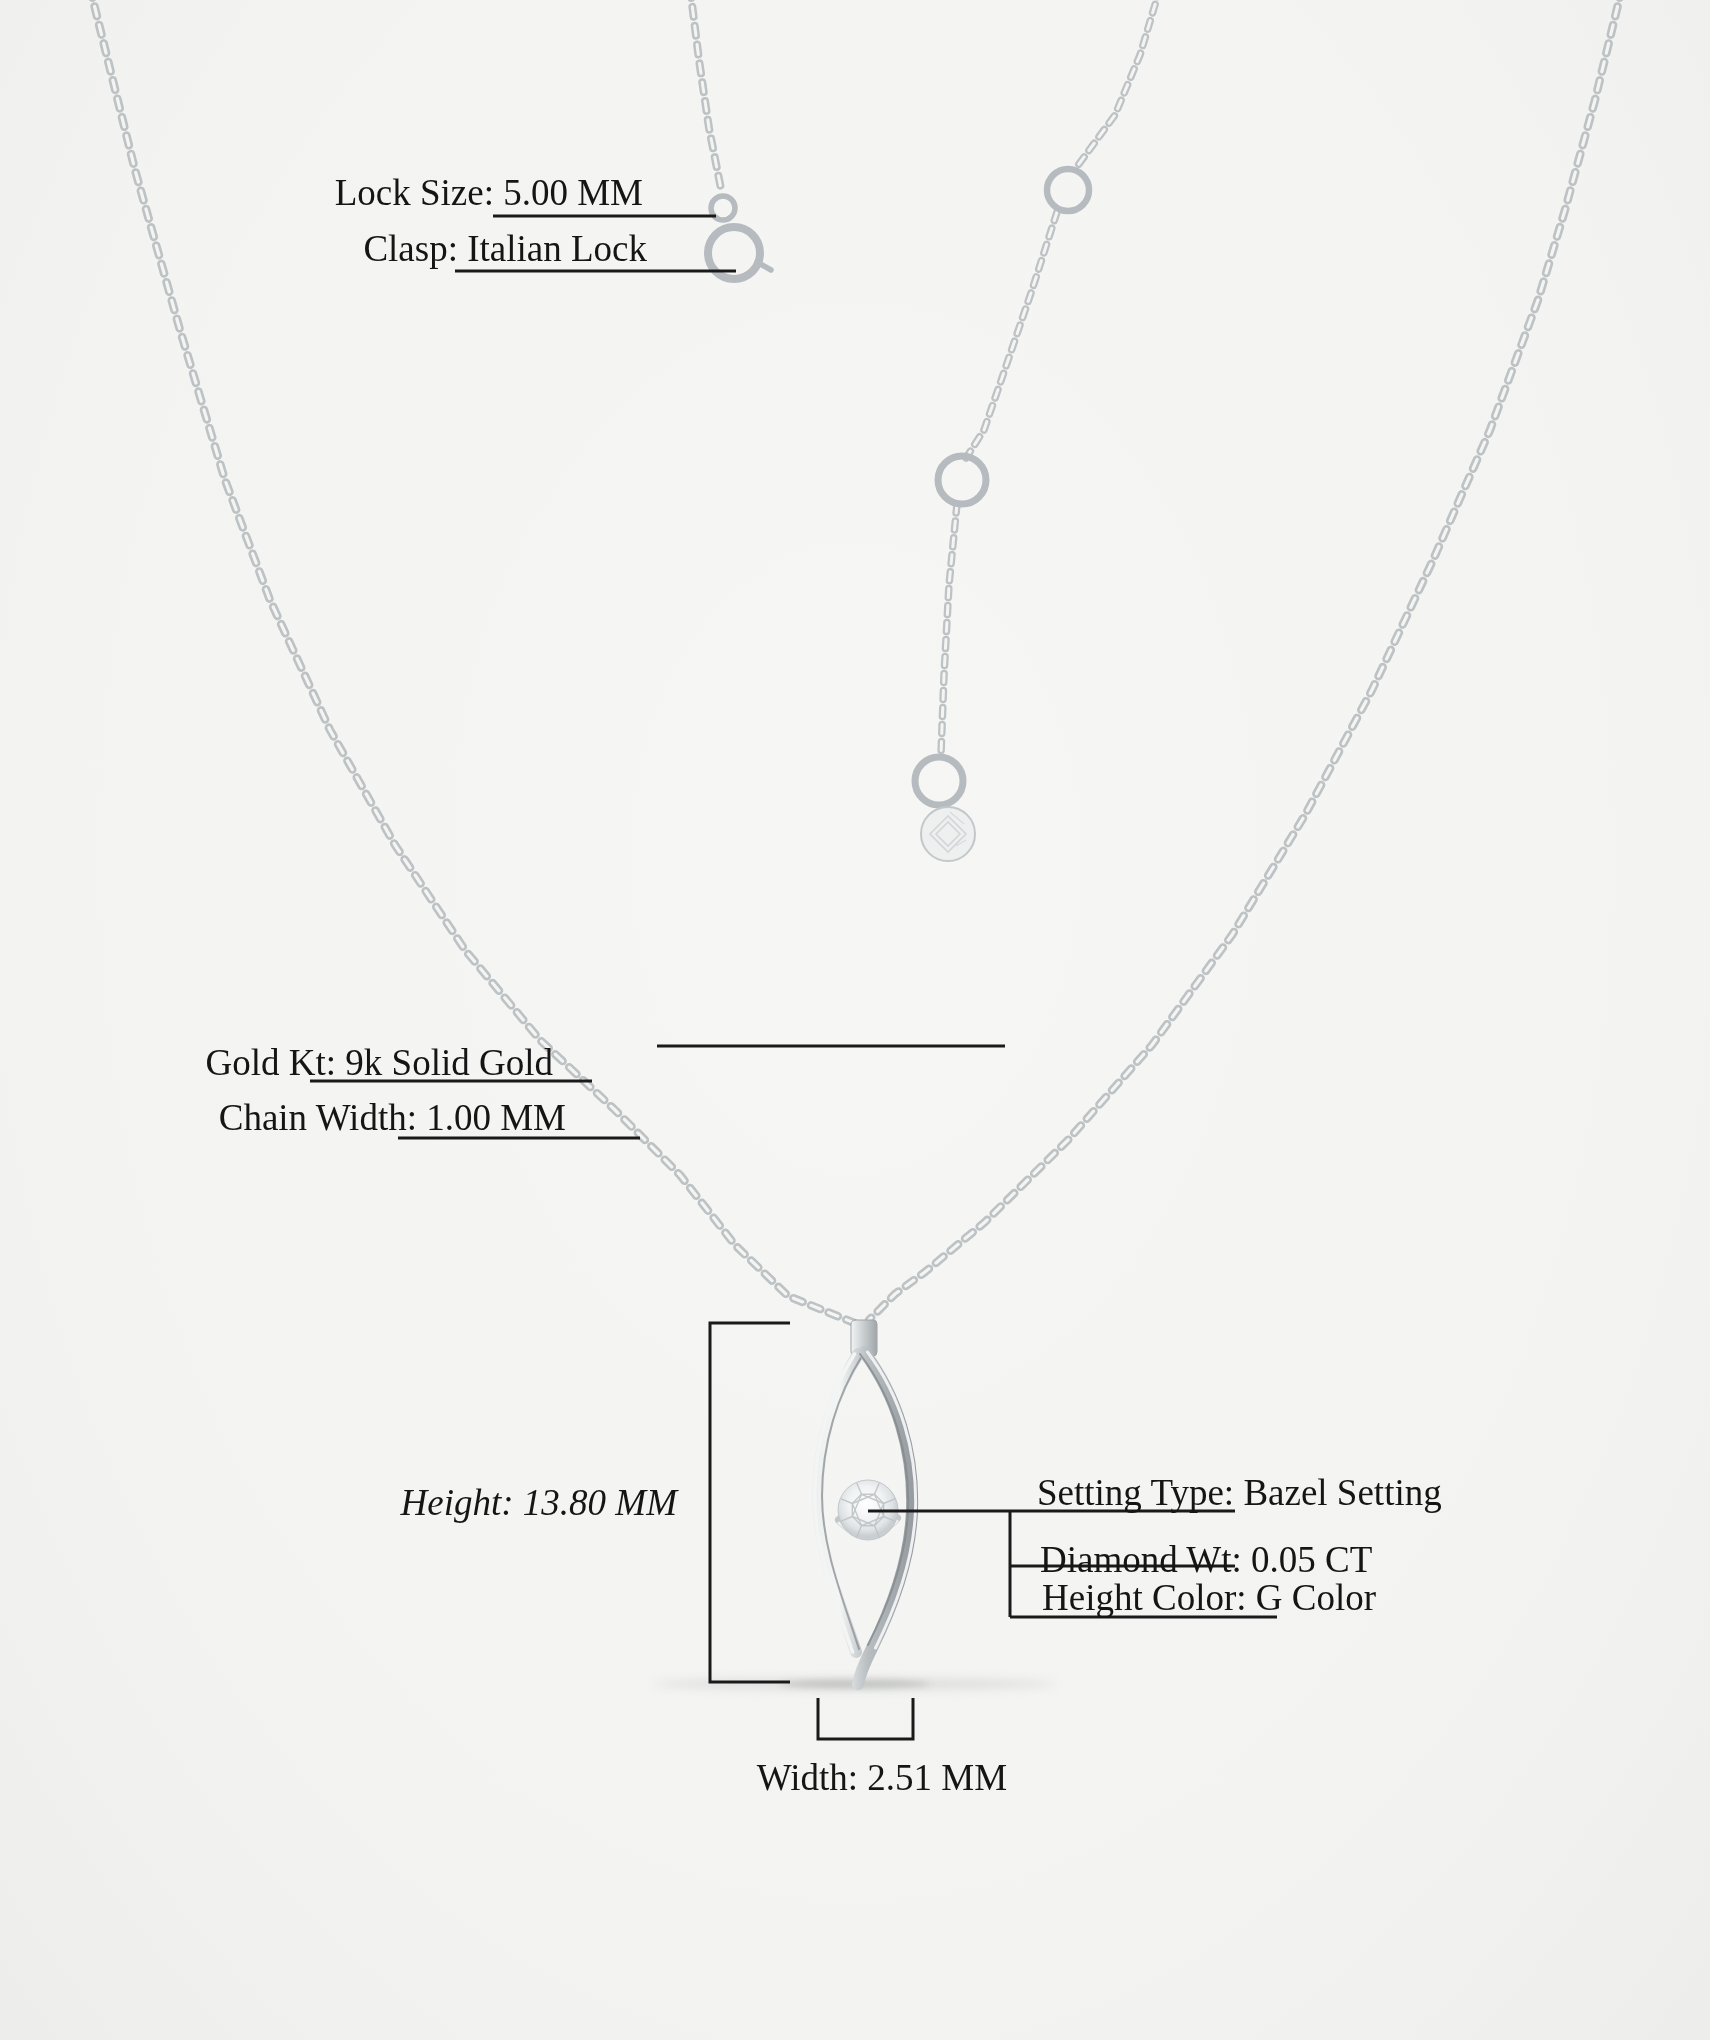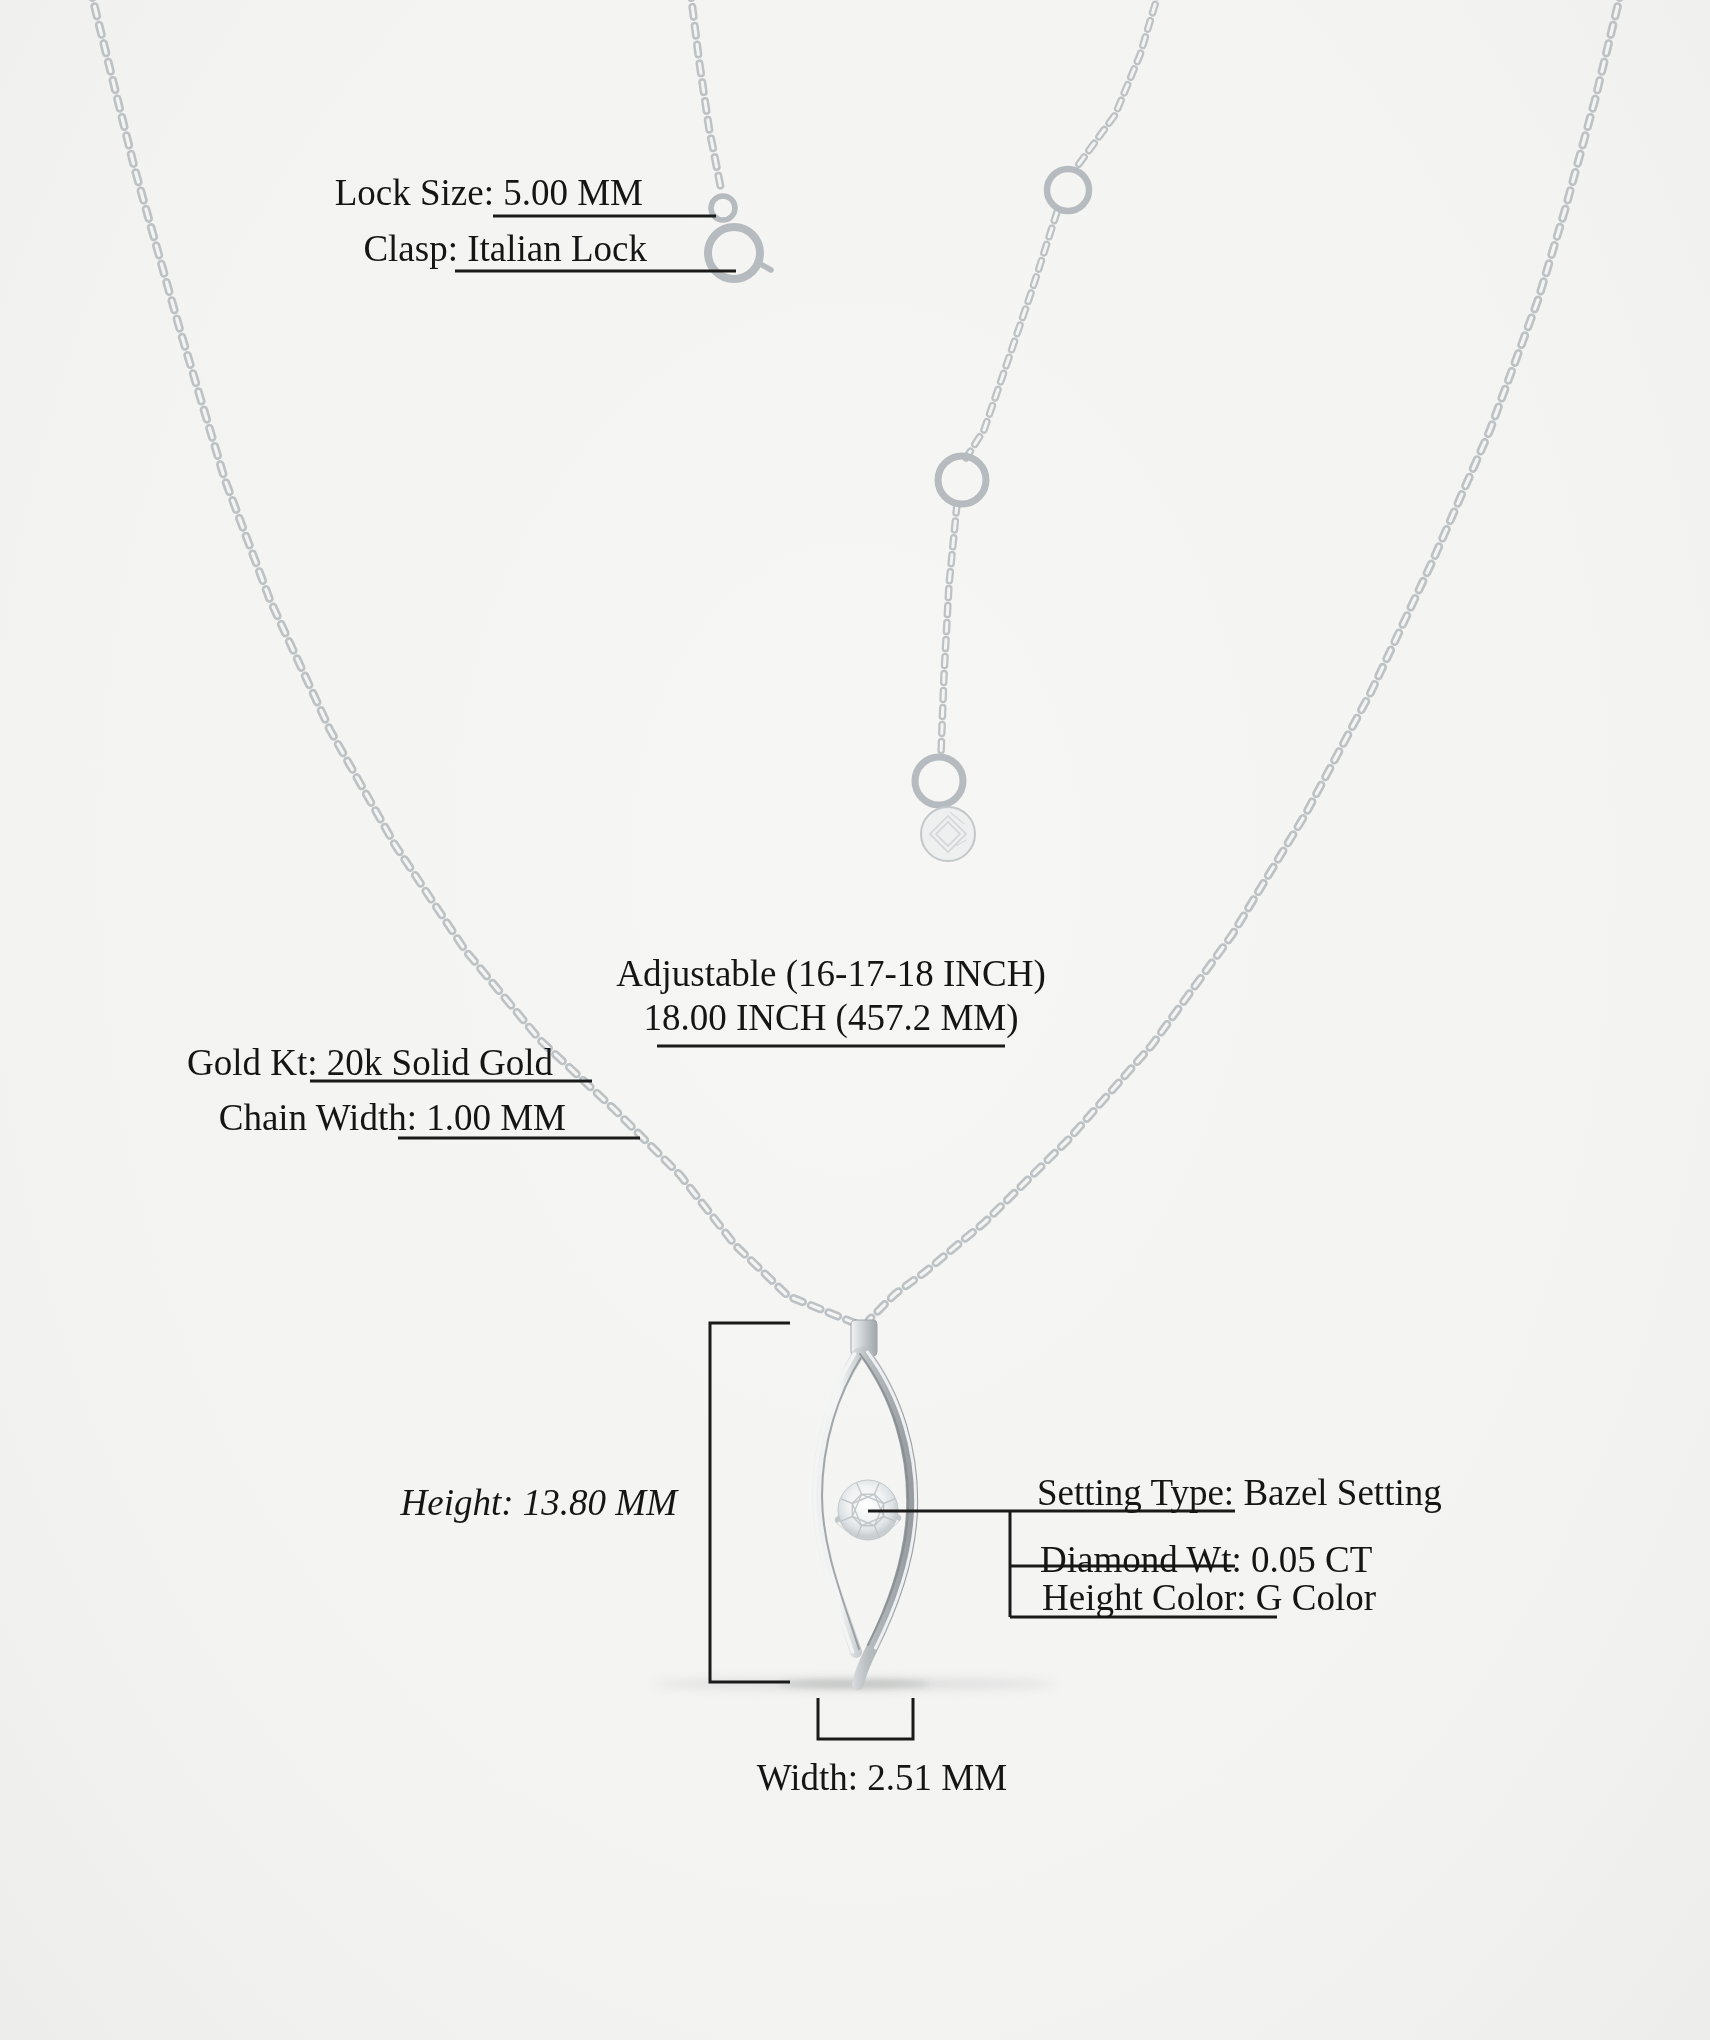--- a/index.html
+++ b/index.html
@@ -139,26 +139,22 @@
       <path d="M868,1511 H1235"></path>
       <path d="M1010,1511 V1617"></path>
       <path d="M1010,1566 H1235"></path>
       <path d="M1010,1617 H1277"></path>
     </g>
   </svg>
 
   <div class="lbl" style="right:1067px;top:174px;">Lock Size: 5.00 MM</div>
   <div class="lbl" style="right:1063px;top:230px;">Clasp: Italian Lock</div>
 
-  <div class="lbl center" style="left:831px;top:952px;">
-    <span class="ln">Adjustable (16-17-18 INCH)</span>
-    <span class="ln">18.00 INCH (457.2 MM)</span>
-  </div>
 
-  <div class="lbl" style="right:1157px;top:1044px;">Gold Kt: 20k Solid Gold</div>
+  <div class="lbl" style="right:1157px;top:1044px;">Gold Kt: 9k Solid Gold</div>
   <div class="lbl" style="right:1144px;top:1099px;">Chain Width: 1.00 MM</div>
 
   <div class="lbl" style="right:1033px;top:1484px;font-style:italic;">Height: 13.80 MM</div>
 
   <div class="lbl" style="left:1037px;top:1474px;">Setting Type: Bazel Setting</div>
   <div class="lbl" style="left:1040px;top:1525px;margin-top:16px;">Diamond Wt: 0.05 CT</div>
   <div class="lbl" style="left:1042px;top:1579px;">Height Color: G Color</div>
 
   <div class="lbl center" style="left:882px;top:1759px;">Width: 2.51 MM</div>
 </div>

